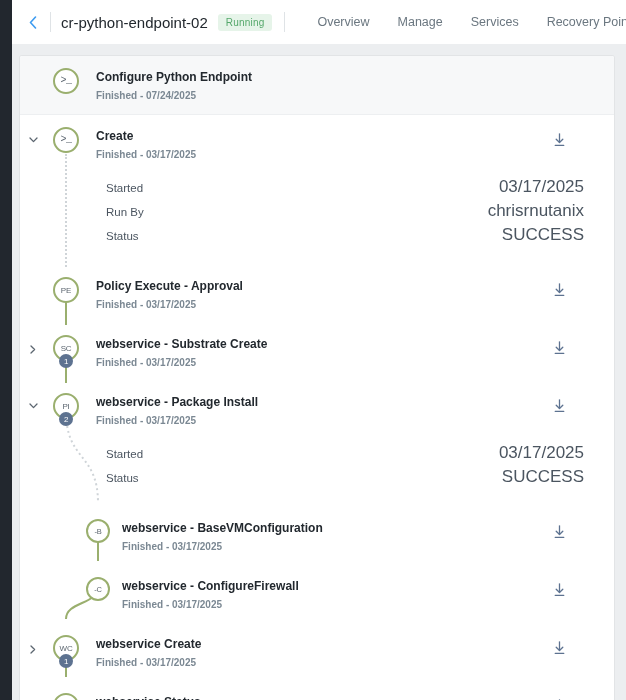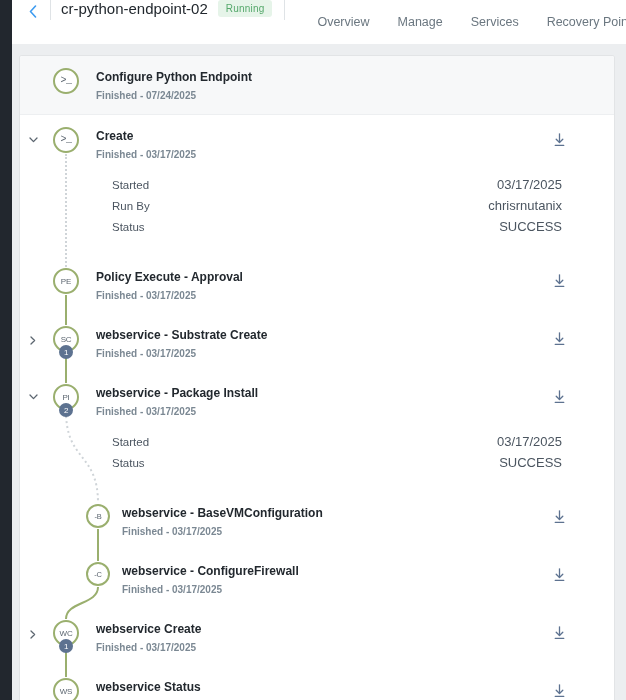--- a/index.html
+++ b/index.html
@@ -26,21 +26,21 @@
     background: #22272e;
   }
 
   
   .header {
     position: absolute;
     left: 12px; top: 0;
     width: 614px; height: 44px;
     background: #ffffff;
     display: flex;
-    align-items: flex-start;
+    align-items: center;
     padding: 0 0 0 10px;
   }
 
   .back-btn {
     width: 22px; height: 22px;
     display: flex; align-items: center; justify-content: center;
     color: #3d9bf0;
     font-size: 14px;
     line-height: 1;
     cursor: pointer;
@@ -224,38 +224,38 @@
     padding: 5px 9px;
     white-space: nowrap;
     cursor: pointer;
   }
 
   .dl-icon { cursor: pointer; color: #5d7290; display: block; }
 
   
   .details {
     position: relative;
-    padding: 2px 0 18px 6px;
+    padding: 2px 0 18px 0;
   }
   .detail-line {
     display: flex;
     align-items: baseline;
     padding: 2px 0;
     min-height: 21px;
   }
   .detail-key {
     margin-left: 86px;
     font-size: 11.5px;
     color: #4b5560;
     flex: 0 0 auto;
   }
   .detail-val {
     margin-left: auto;
-    margin-right: 52px;
-    font-size: 13px;
+    margin-right: 30px;
+    font-size: 17px;
     color: #4b5560;
     text-align: center;
   }
 
   
   .conn {
     position: absolute;
     z-index: 1;
     pointer-events: none;
   }

